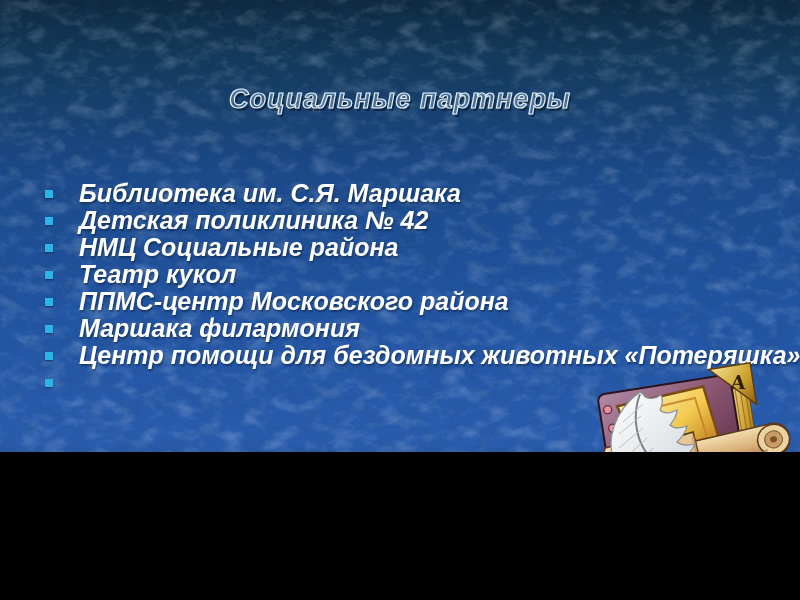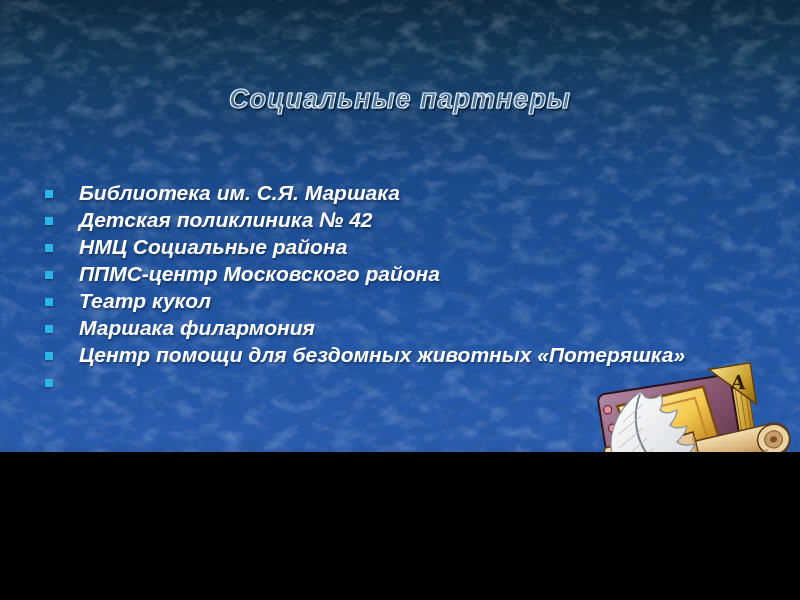--- a/index.html
+++ b/index.html
@@ -8,21 +8,21 @@
     font-family:"Liberation Sans",sans-serif;
   }
   .bg{position:absolute;left:0;top:0;width:800px;height:600px;display:block;}
   .title-svg{position:absolute;left:0;top:70px;width:800px;height:60px;display:block;}
   .bullets{
     position:absolute;left:44px;top:183px;width:710px;
     list-style:none;margin:0;padding:0;
   }
   .bullets li{
     position:relative;padding-left:35px;margin:0 0 7px 0;
-    font-style:italic;font-weight:bold;font-size:21px;line-height:20px;
+    font-style:italic;font-weight:bold;font-size:25px;line-height:20px;
     color:#ffffff;text-shadow:1px 2px 2px rgba(0,0,0,0.35);
     white-space:nowrap;
   }
   .bullets .sq{
     position:absolute;left:1px;top:7px;width:8px;height:8px;
     background:#2ab4e8;box-shadow:0 1px 2px rgba(0,0,0,0.45);
   }
   .art{position:absolute;left:543px;top:358px;width:256px;height:237px;display:block;}
 </style>
 </head>
@@ -58,22 +58,22 @@
 
   <svg class="title-svg" viewBox="0 0 800 60">
     <text x="402" y="41" text-anchor="middle" font-family="Liberation Sans, sans-serif" font-style="italic" font-weight="bold" font-size="27" letter-spacing="1" fill="rgba(0,0,0,0.40)" stroke="none">Социальные партнеры</text>
     <text x="400" y="38" text-anchor="middle" font-family="Liberation Sans, sans-serif" font-style="italic" font-weight="bold" font-size="27" letter-spacing="1" fill="rgba(185,218,248,0.30)" stroke="#e9f4ff" stroke-width="1.2" paint-order="stroke fill">Социальные партнеры</text>
   </svg>
 
   <ul class="bullets">
     <li><span class="sq"></span><span>Библиотека им. С.Я. Маршака</span></li>
     <li><span class="sq"></span><span>Детская поликлиника № 42</span></li>
     <li><span class="sq"></span><span>НМЦ Социальные района</span></li>
+    <li><span class="sq"></span><span>Театр кукол</span></li>
     <li><span class="sq"></span><span>ППМС-центр Московского района</span></li>
-    <li><span class="sq"></span><span>Театр кукол</span></li>
     <li><span class="sq"></span><span>Маршака филармония</span></li>
     <li><span class="sq"></span><span>Центр помощи для бездомных животных «Потеряшка»</span></li>
     <li><span class="sq"></span></li>
   </ul>
 
   <svg class="art" viewBox="0 0 256 237">
     <defs>
       <linearGradient id="purpleG" x1="0" y1="0" x2="1" y2="1">
         <stop offset="0" stop-color="#b08aa4"></stop>
           <stop offset="0.5" stop-color="#8a5672"></stop>

